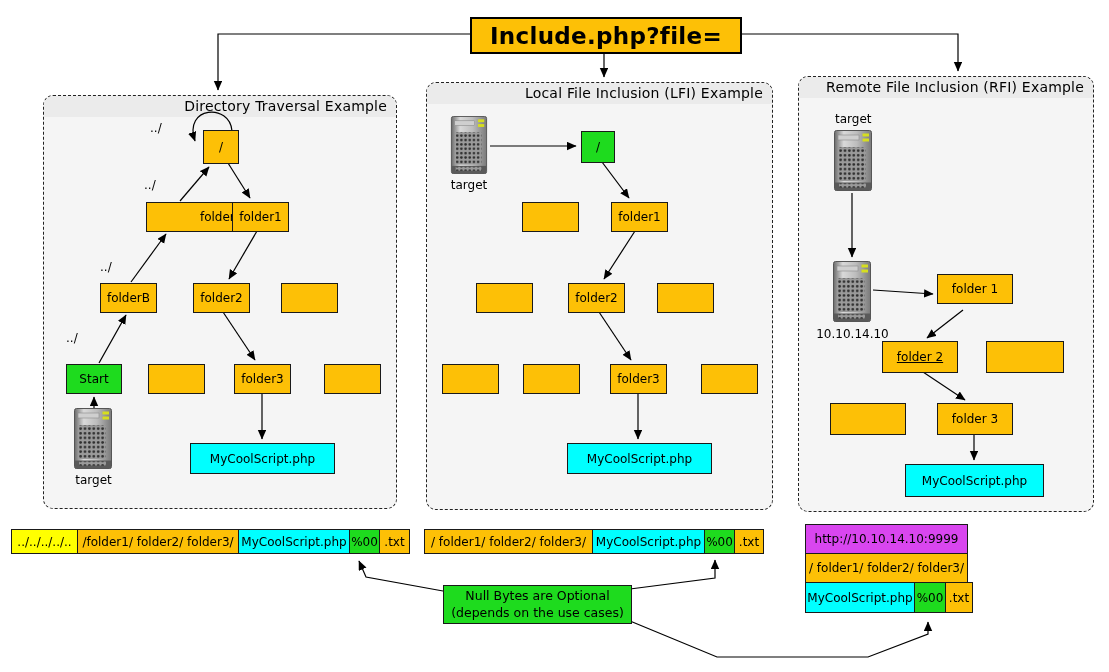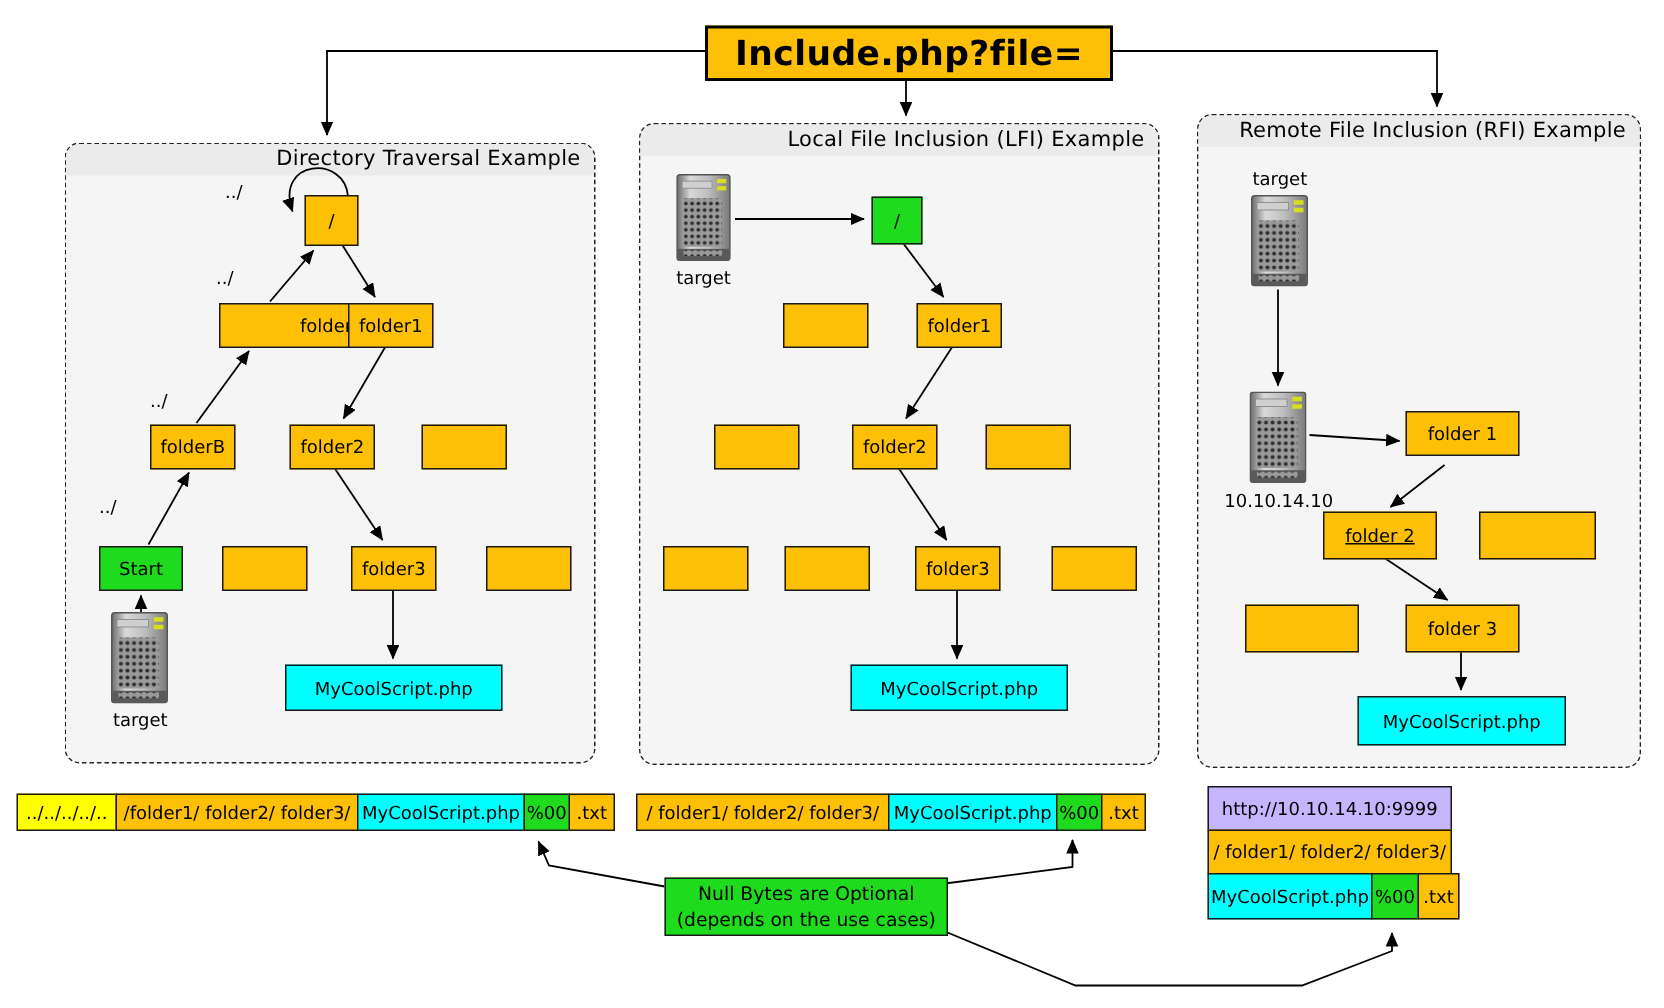--- a/index.html
+++ b/index.html
@@ -7,21 +7,21 @@
           font-family:"DejaVu Sans","Liberation Sans",sans-serif;color:#000;overflow:hidden;}
   .panel{position:absolute;background:#f5f5f5;border:1.5px dashed #222;border-radius:10px;z-index:1;}
   .panel-title{height:21px;line-height:21px;background:#ebebeb;border-radius:9px 9px 0 0;
                text-align:right;padding-right:9px;font-size:14px;letter-spacing:.2px;}
   .node{position:absolute;display:flex;align-items:center;justify-content:center;
         border:1px solid #1a1a1a;font-size:12px;white-space:nowrap;z-index:3;}
   .gold{background:#fdc006;}
   .green{background:#1edb1e;}
   .cyan{background:#00ffff;}
   .yellow{background:#ffff00;}
-  .orangered{background:#c4b5fd;}
+  .orangered{background:#d946ef;}
   .lbl{position:absolute;font-size:12px;white-space:nowrap;z-index:3;}
   .ctr{text-align:center;}
   .strip{position:absolute;display:flex;z-index:3;}
   .seg{display:flex;align-items:center;justify-content:center;border:1px solid #1a1a1a;
        font-size:12px;white-space:nowrap;margin-left:-1px;}
   .seg:first-child{margin-left:0;}
   .rfi-rows{position:absolute;display:flex;flex-direction:column;z-index:3;}
   .rfi-rows .row{display:flex;margin-top:-1px;}
   .rfi-rows .row:first-child{margin-top:0;}
   .note{position:absolute;background:#1edb1e;border:1px solid #1a1a1a;z-index:3;

